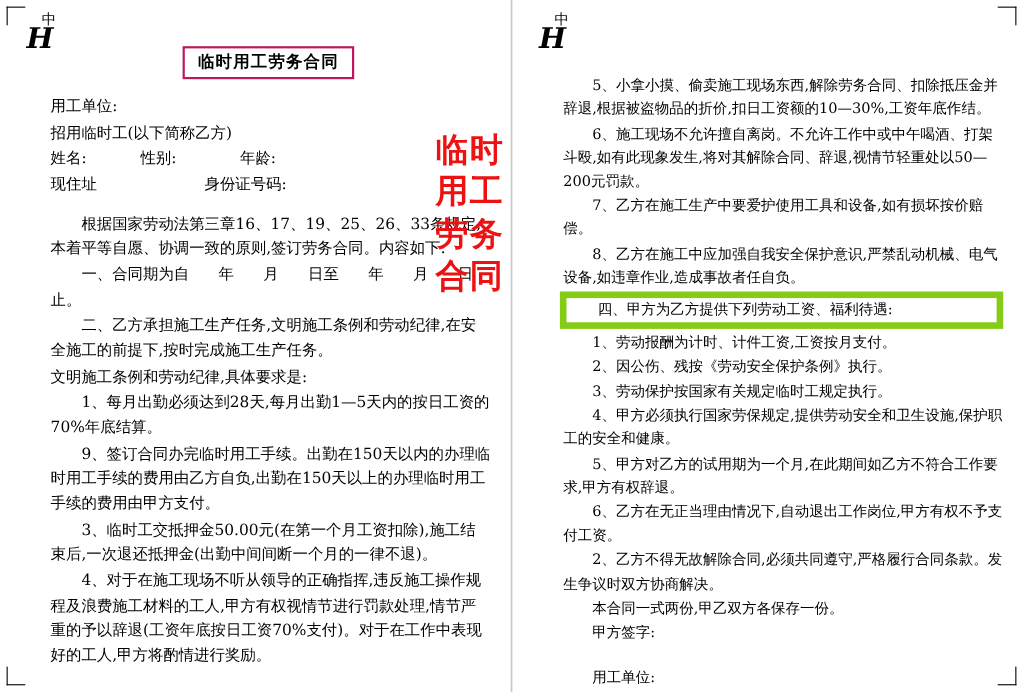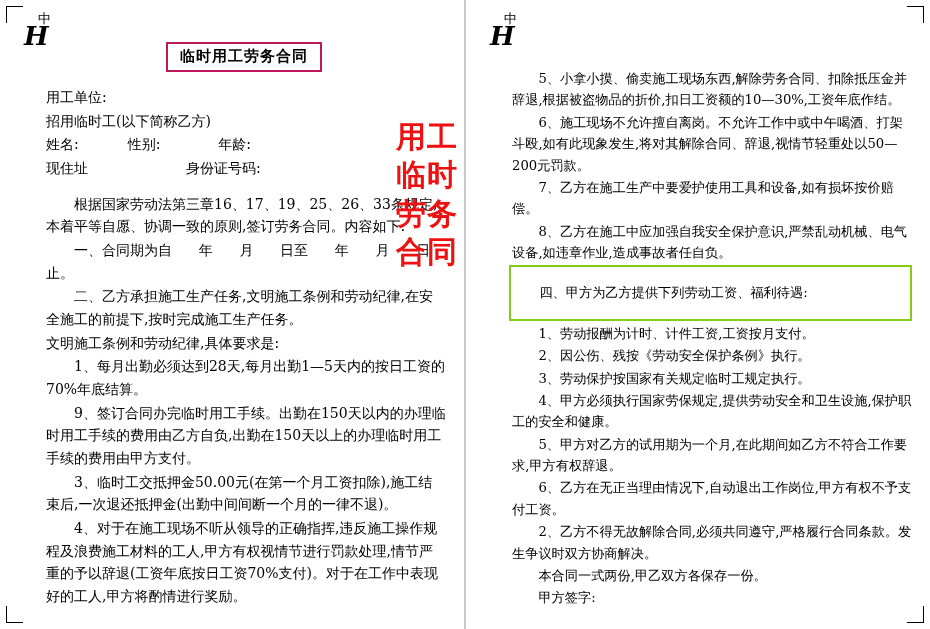--- a/index.html
+++ b/index.html
@@ -114,22 +114,22 @@
     white-space: pre-wrap;
   }
   .para.indent { text-indent: 2em; }
   .gap-sm { height: 6px; }
   .gap-md { height: 12px; }
 
   
   .boxed {
     position: relative;
     display: block;
-    border: 2px solid #84cc16;
-    padding: 15px 2px;
+    border: 6px solid #84cc16;
+    padding: 0px 2px;
     margin: 2px 0 2px -3px;
     box-sizing: border-box;
   }
   .boxed .para { margin: 0; }
 
   .watermark {
     position: absolute;
     right: 6px;
     top: 118px;
     color: #ee1111;
@@ -173,22 +173,22 @@
 
       <div class="para">文明施工条例和劳动纪律,具体要求是:</div>
 
       <div class="para indent">1、每月出勤必须达到28天,每月出勤1—5天内的按日工资的70%年底结算。</div>
       <div class="para indent">9、签订合同办完临时用工手续。出勤在150天以内的办理临时用工手续的费用由乙方自负,出勤在150天以上的办理临时用工手续的费用由甲方支付。</div>
       <div class="para indent">3、临时工交抵押金50.00元(在第一个月工资扣除),施工结束后,一次退还抵押金(出勤中间间断一个月的一律不退)。</div>
       <div class="para indent">4、对于在施工现场不听从领导的正确指挥,违反施工操作规程及浪费施工材料的工人,甲方有权视情节进行罚款处理,情节严重的予以辞退(工资年底按日工资70%支付)。对于在工作中表现好的工人,甲方将酌情进行奖励。</div>
     </div>
 
     <div class="watermark">
+      <div>临时</div>
       <div>用工</div>
-      <div>临时</div>
       <div>劳务</div>
       <div>合同</div>
     </div>
   </div>
 
   <div class="page-divider"></div>
 
   <div class="page page-right">
     <div class="crop tr"></div>
     <div class="crop br"></div>

